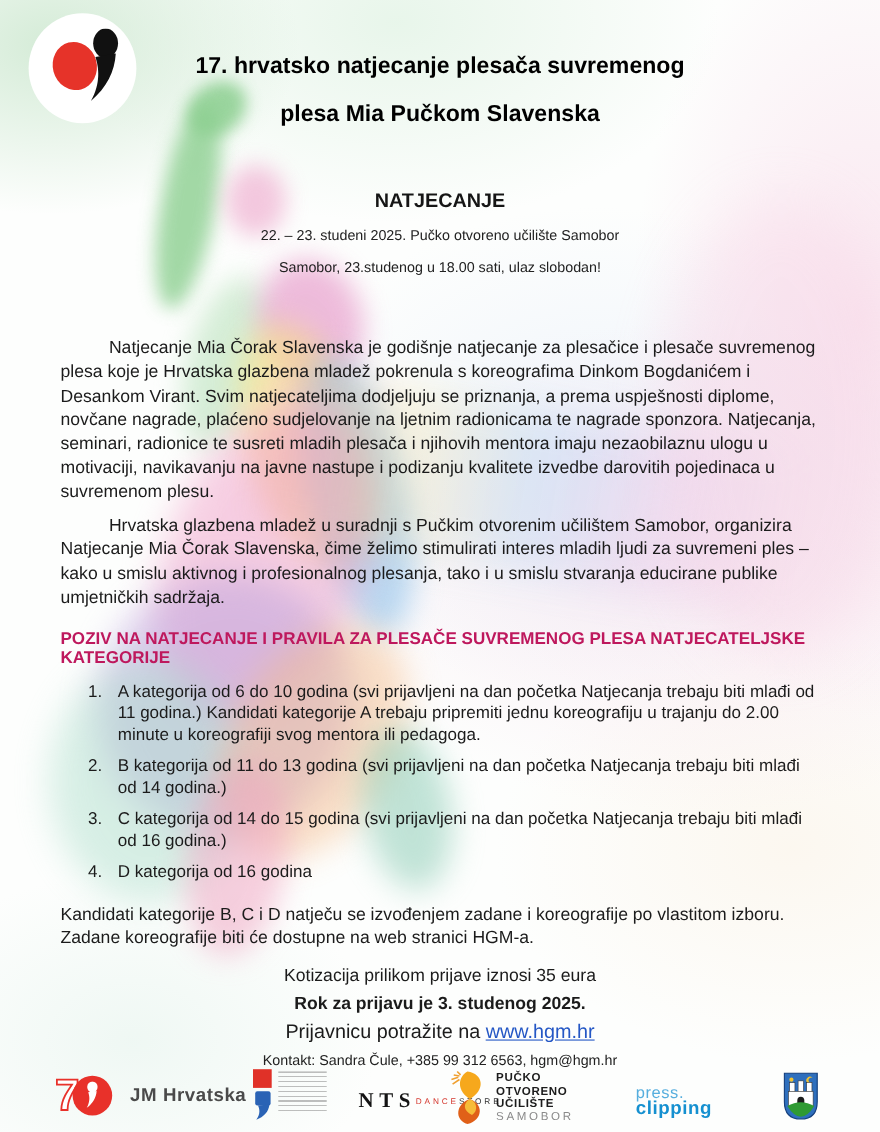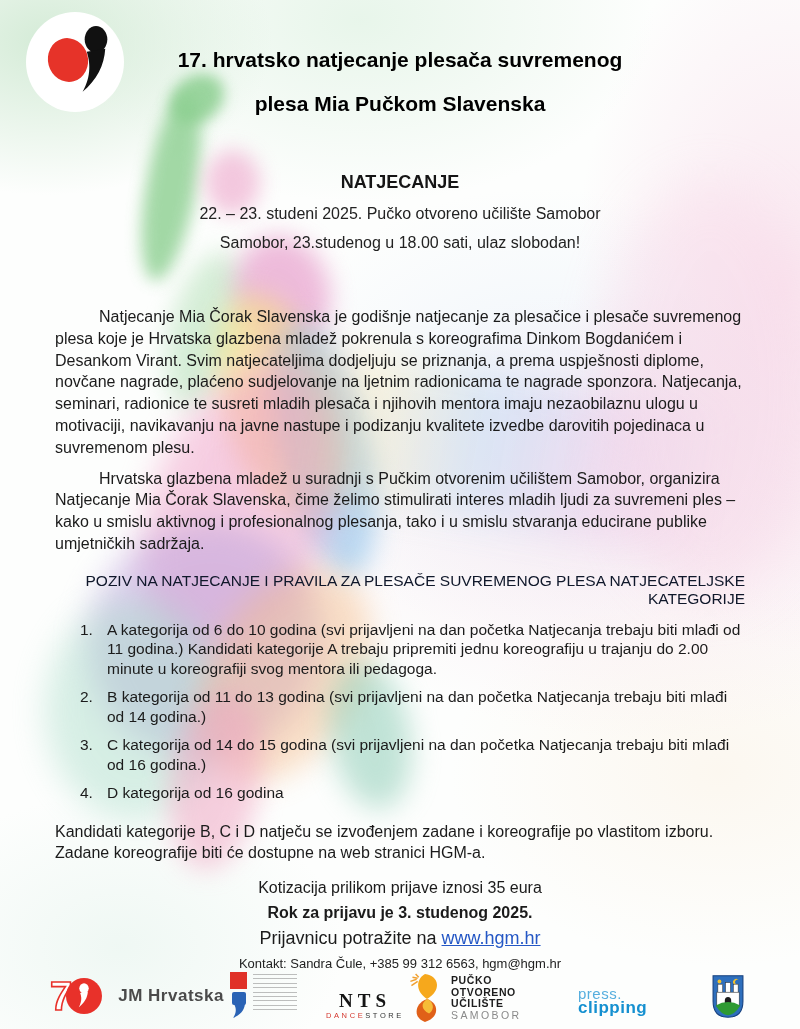--- a/index.html
+++ b/index.html
@@ -26,25 +26,25 @@
   .jm-circle{position:absolute;left:26px;top:12px;width:98px;height:100px;
     background:#fff;border-radius:50%;z-index:2;}
   .jm-red{position:absolute;left:22px;top:26px;width:40px;height:44px;
     background:#e63329;border-radius:50%;transform:rotate(-15deg);}
   .jm-comma{position:absolute;left:54px;top:14px;width:32px;height:72px;}
   .page-title{position:absolute;top:38px;left:0;width:100%;text-align:center;z-index:2;
     font-weight:bold;font-size:21px;line-height:44px;}
   
   .event{position:absolute;top:172px;left:0;width:100%;text-align:center;z-index:2;}
   .event-heading{font-weight:bold;font-size:18px;color:#151515;margin-bottom:6px;}
-  .event-line{font-size:16px;line-height:29px;color:#222;}
+  .event-line{font-size:13px;line-height:29px;color:#222;}
   
   .main{position:absolute;left:55px;right:55px;top:306px;z-index:2;}
   .para{font-size:16px;line-height:21.8px;text-indent:44px;margin:0 0 9px 0;}
-  .rules-heading{font-weight:normal;font-size:15.5px;text-align:right;margin:17px 0 12px 0;color:#0f172a;}
+  .rules-heading{font-weight:bold;font-size:15.5px;text-align:left;margin:17px 0 12px 0;color:#be185d;}
   .rule-item{display:flex;margin:0 0 9px 0;padding-left:25px;font-size:15.5px;line-height:19.5px;}
   .rule-num{width:27px;flex:0 0 27px;}
   .rule-text{flex:1;}
   .note{font-size:16px;line-height:21.5px;margin:18px 0 0 0;}
   .center-line{text-align:center;margin-top:15px;font-size:16px;}
   .center-line.bold{font-weight:bold;margin-top:7px;}
   .apply-line{text-align:center;margin-top:6px;font-size:18px;}
   .apply-line a{color:#2457c5;text-decoration:underline;cursor:pointer;}
   .contact-line{text-align:center;margin-top:7px;font-size:13px;color:#222;}
   
@@ -56,21 +56,21 @@
   .zero{width:36px;height:36px;background:#e8312a;border-radius:50%;margin-left:-6px;
     display:flex;align-items:center;justify-content:center;position:relative;}
   .zero svg{width:12px;height:26px;}
   .jm70-label{font-size:17px;font-weight:bold;color:#4a4a4a;margin-left:16px;letter-spacing:.5px;}
   .ministry{left:230px;top:6px;align-items:flex-start;}
   .min-mark{display:flex;flex-direction:column;align-items:center;}
   .min-square{width:17px;height:17px;background:#e03128;}
   .min-comma{width:16px;height:28px;margin-top:2px;}
   .mini-lines{width:44px;height:36px;margin-left:6px;margin-top:2px;opacity:.55;
     background:repeating-linear-gradient(to bottom,#8a8a8a 0 1px,transparent 1px 4.4px);}
-  .nts{left:326px;top:26px;flex-direction:column;align-items:center;}
+  .nts{left:326px;top:26px;align-items:center;}
   .nts-name{font-family:"Liberation Serif", serif;font-weight:bold;font-size:19px;
     letter-spacing:5px;color:#141414;line-height:17px;}
   .nts-sub{font-size:7.5px;letter-spacing:2.6px;margin-top:2px;color:#333;}
   .nts-sub .red{color:#d4372e;}
   .pucko{left:408px;top:6px;justify-content:center;}
   .pucko-text{margin-left:7px;font-weight:bold;font-size:10.5px;line-height:11.5px;
     letter-spacing:.6px;color:#1c1c1c;}
   .pucko-text .gray{color:#8a8a8a;letter-spacing:2.4px;font-weight:normal;}
   .press{left:578px;top:22px;flex-direction:column;align-items:flex-start;}
   .press-top{font-size:15px;color:#56aede;line-height:12px;letter-spacing:.5px;}

